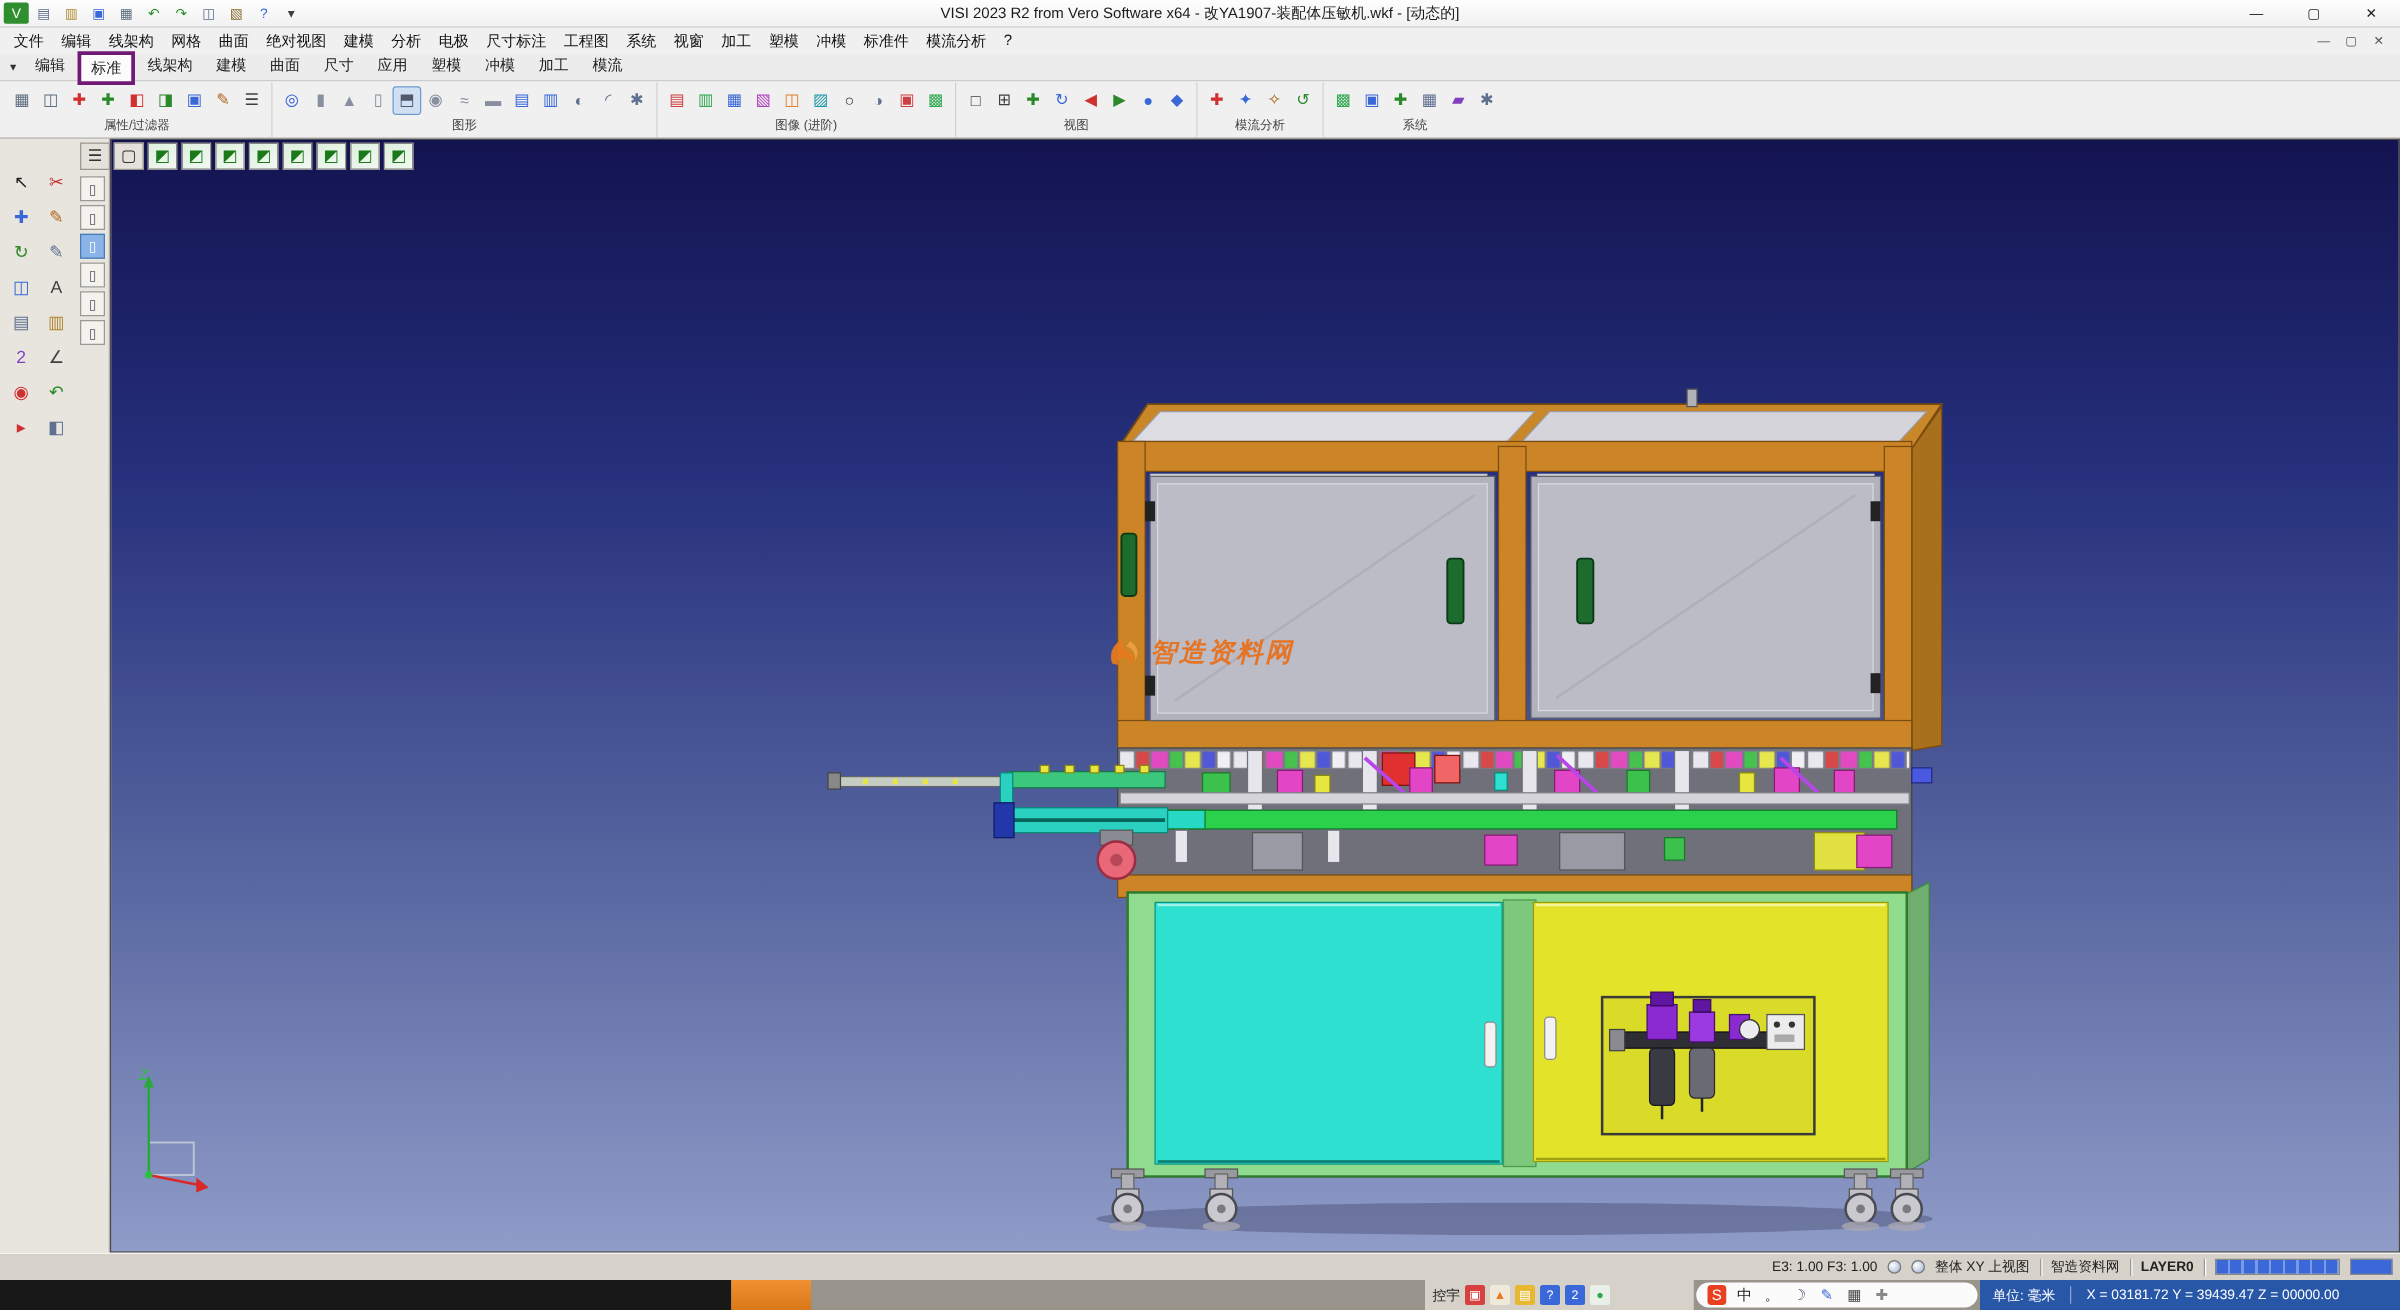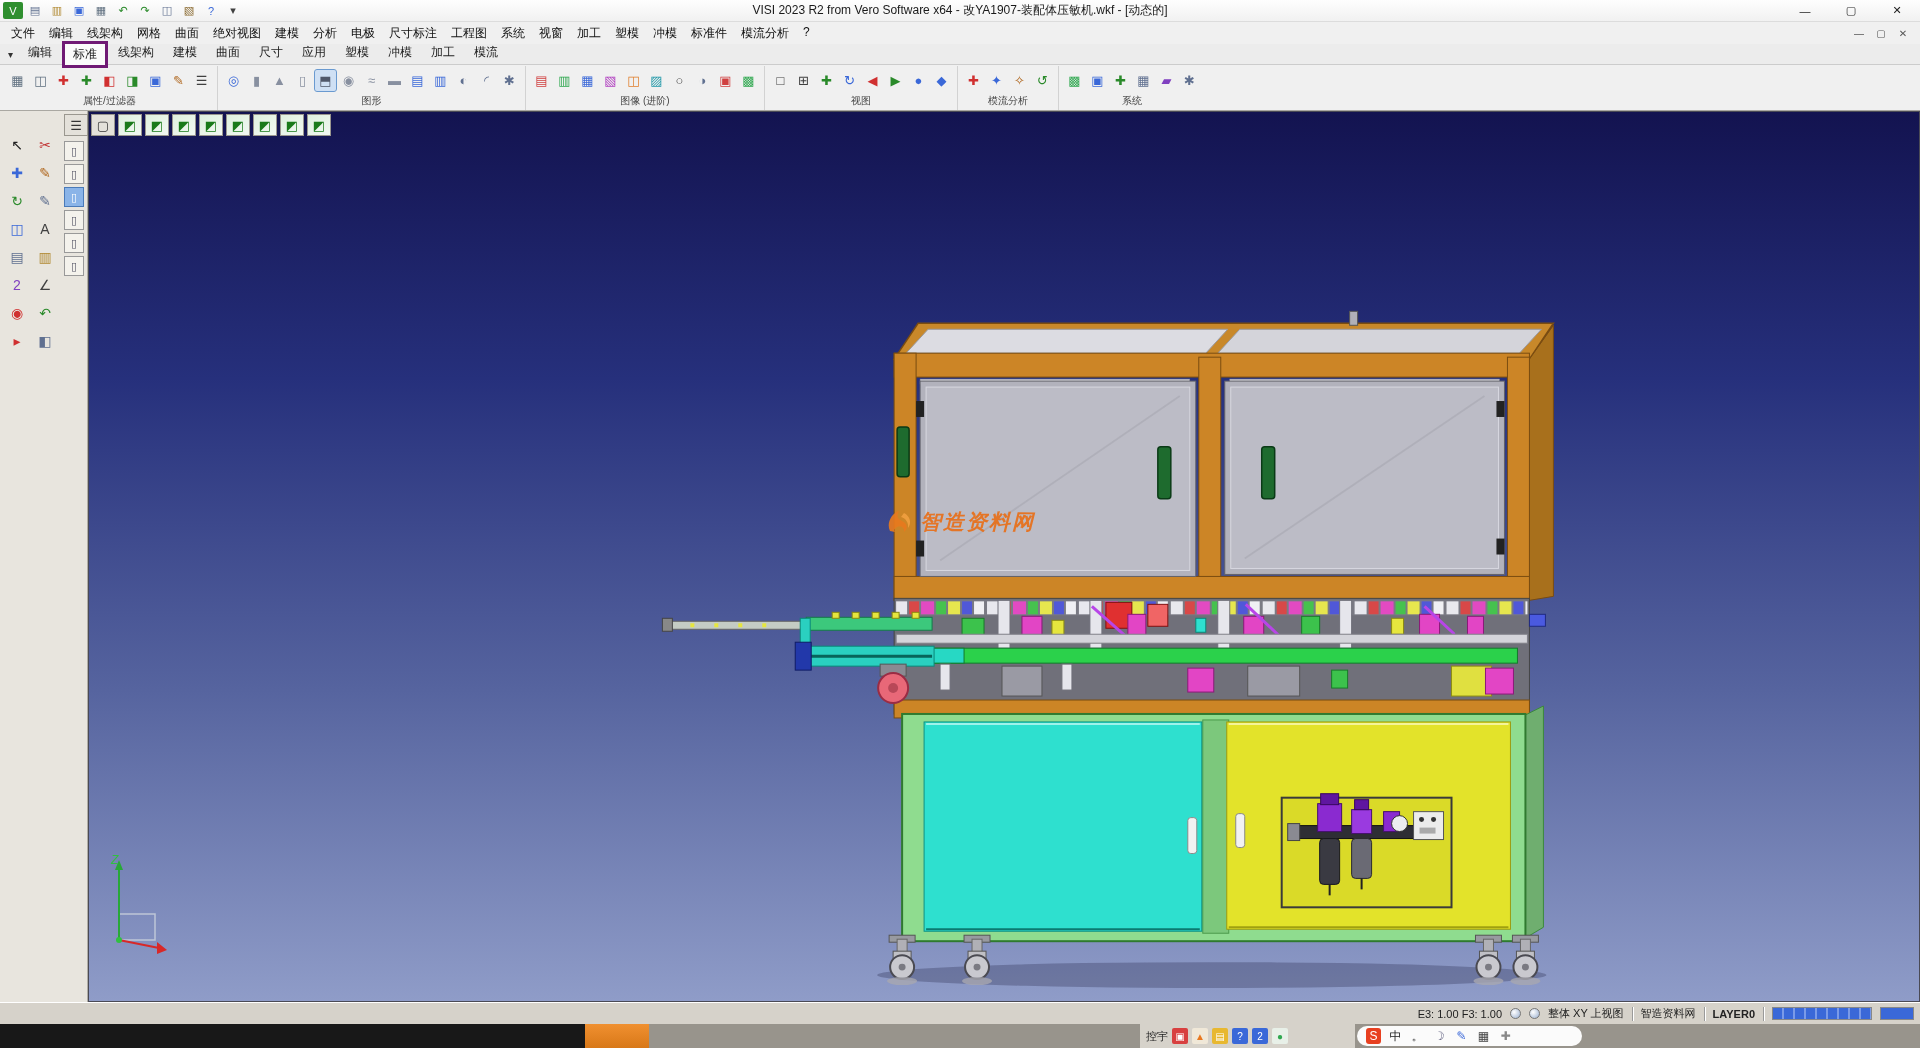--- a/index.html
+++ b/index.html
@@ -533,13 +533,18 @@
   </div>
   <div class="bb-ime">
     <span class="ime-icon" style="color: rgb(255, 255, 255); background: rgb(232, 64, 32);">S</span>
       <span class="ime-icon" style="color: rgb(34, 34, 34);">中</span>
       <span class="ime-icon" style="color: rgb(34, 34, 34);">。</span>
       <span class="ime-icon" style="color: rgb(85, 85, 119);">☽</span>
       <span class="ime-icon" style="color: rgb(58, 104, 216);">✎</span>
       <span class="ime-icon" style="color: rgb(68, 68, 68);">▦</span>
       <span class="ime-icon" style="color: rgb(136, 136, 136);">✚</span>
   </div>
+  <div class="bb-coords">
+    <span>单位: 毫米</span>
+    <span class="coord-sep"></span>
+    <span>X = 03181.72 Y = 39439.47 Z = 00000.00</span>
+  </div>
 </div>
 
 </body></html>

